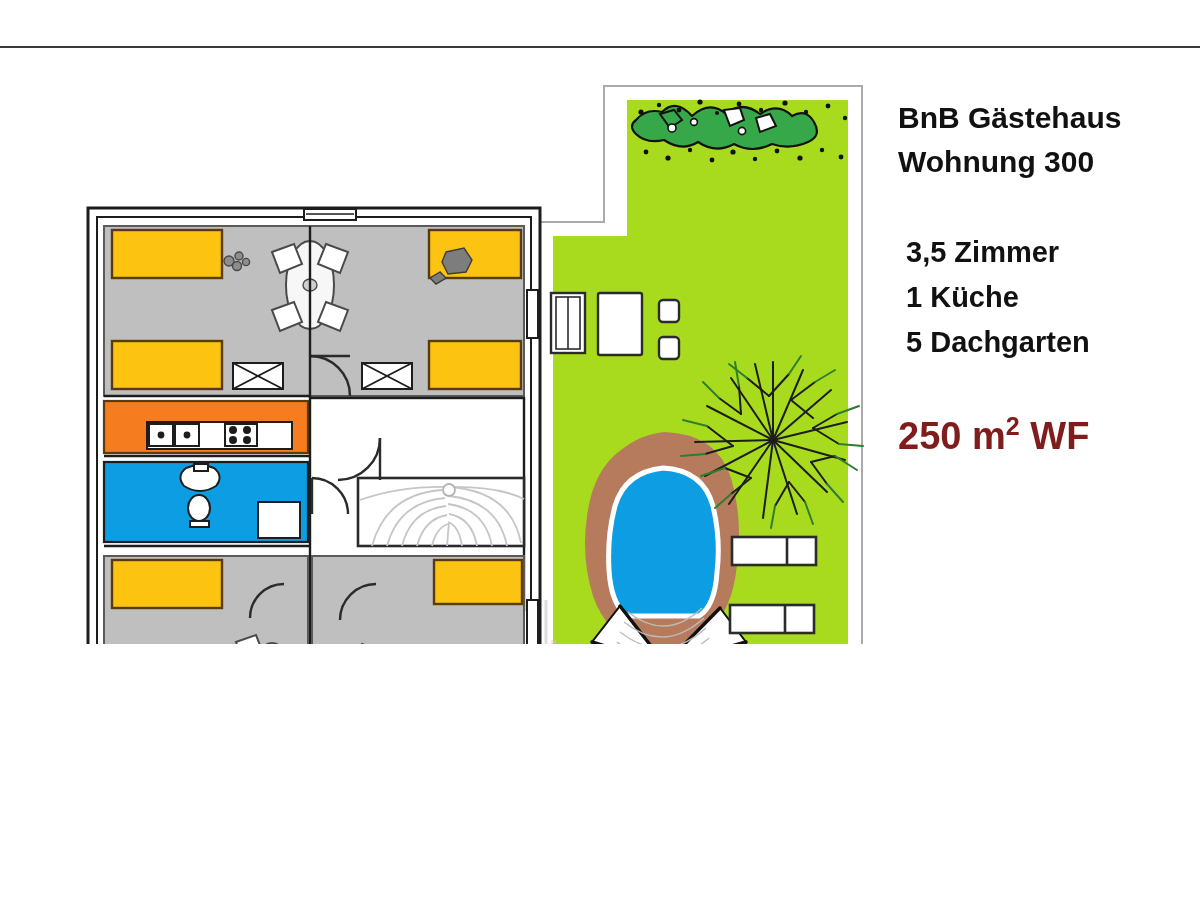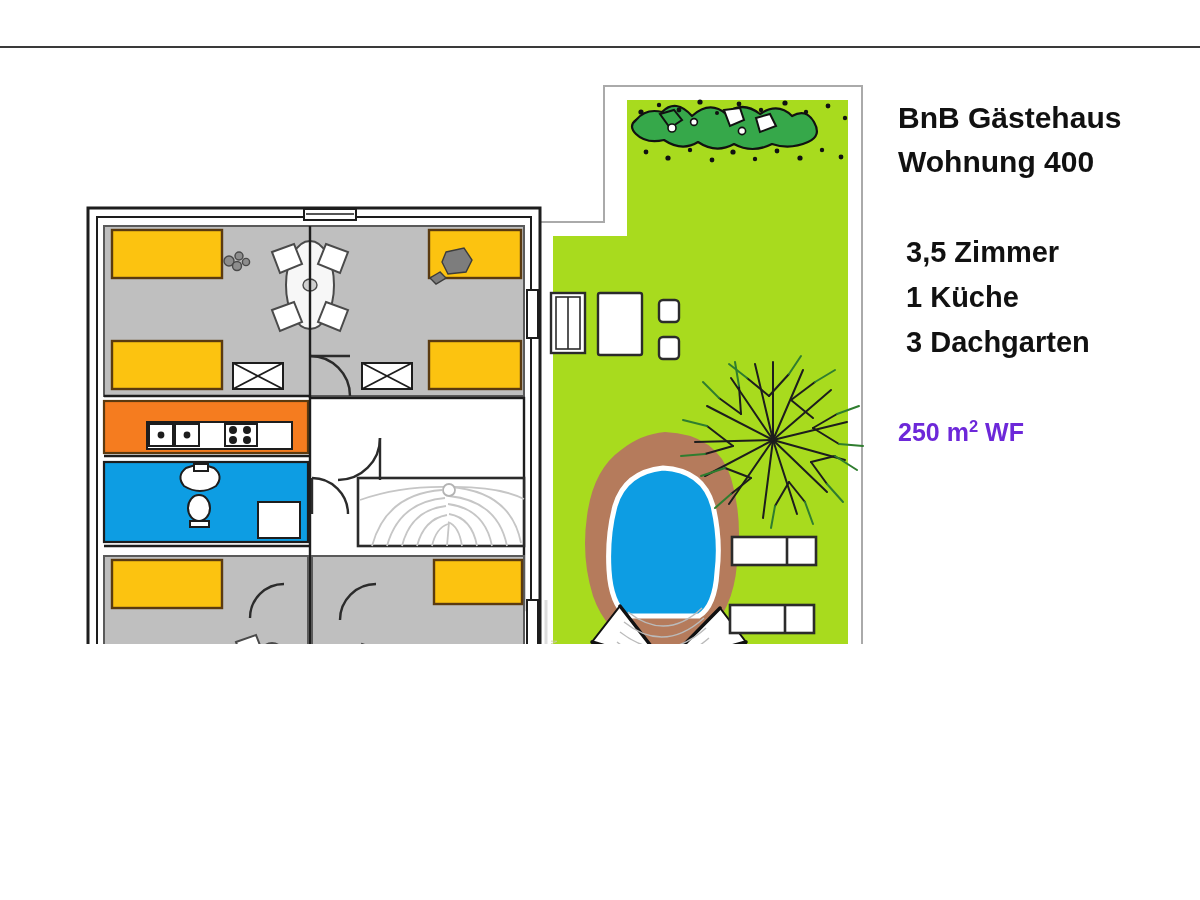--- a/index.html
+++ b/index.html
@@ -42,23 +42,23 @@
     font-size: 29px;
     font-weight: bold;
     color: #111111;
     line-height: 45px;
     white-space: nowrap;
     margin-left: 8px;
   }
   #info-panel .gap-a { height: 46px; }
   #info-panel .gap-b { height: 40px; }
   #info-panel .area-line {
-    font-size: 25px;
+    font-size: 38px;
     font-weight: bold;
-    color: #6d28d9;
+    color: #7f1d1d;
     line-height: 42px;
     white-space: nowrap;
   }
   .sup { font-size: 0.66em; vertical-align: super; }
 
   
   #plan-canvas {
     position: absolute;
     left: 0;
     top: 0;
@@ -468,26 +468,26 @@
 
     <g>
       <rect x="527" y="290" width="11" height="48" fill="#ffffff" stroke="#1d1d1d" stroke-width="2"></rect>
       <rect x="527" y="600" width="11" height="48" fill="#ffffff" stroke="#1d1d1d" stroke-width="2"></rect>
     </g>
 
   </svg>
 
   <div id="info-panel">
     <div class="title-line">BnB Gästehaus</div>
-    <div class="title-line">Wohnung 400</div>
+    <div class="title-line">Wohnung 300</div>
 
     <div class="gap-a"></div>
 
     <div class="spec-line">3,5 Zimmer</div>
     <div class="spec-line">1 Küche</div>
-    <div class="spec-line">3 Dachgarten</div>
+    <div class="spec-line">5 Dachgarten</div>
 
     <div class="gap-b"></div>
 
     <div class="area-line"><span>250</span><span> m</span><span class="sup">2</span><span> WF</span></div>
   </div>
 
 </div>
 
 </body></html>

